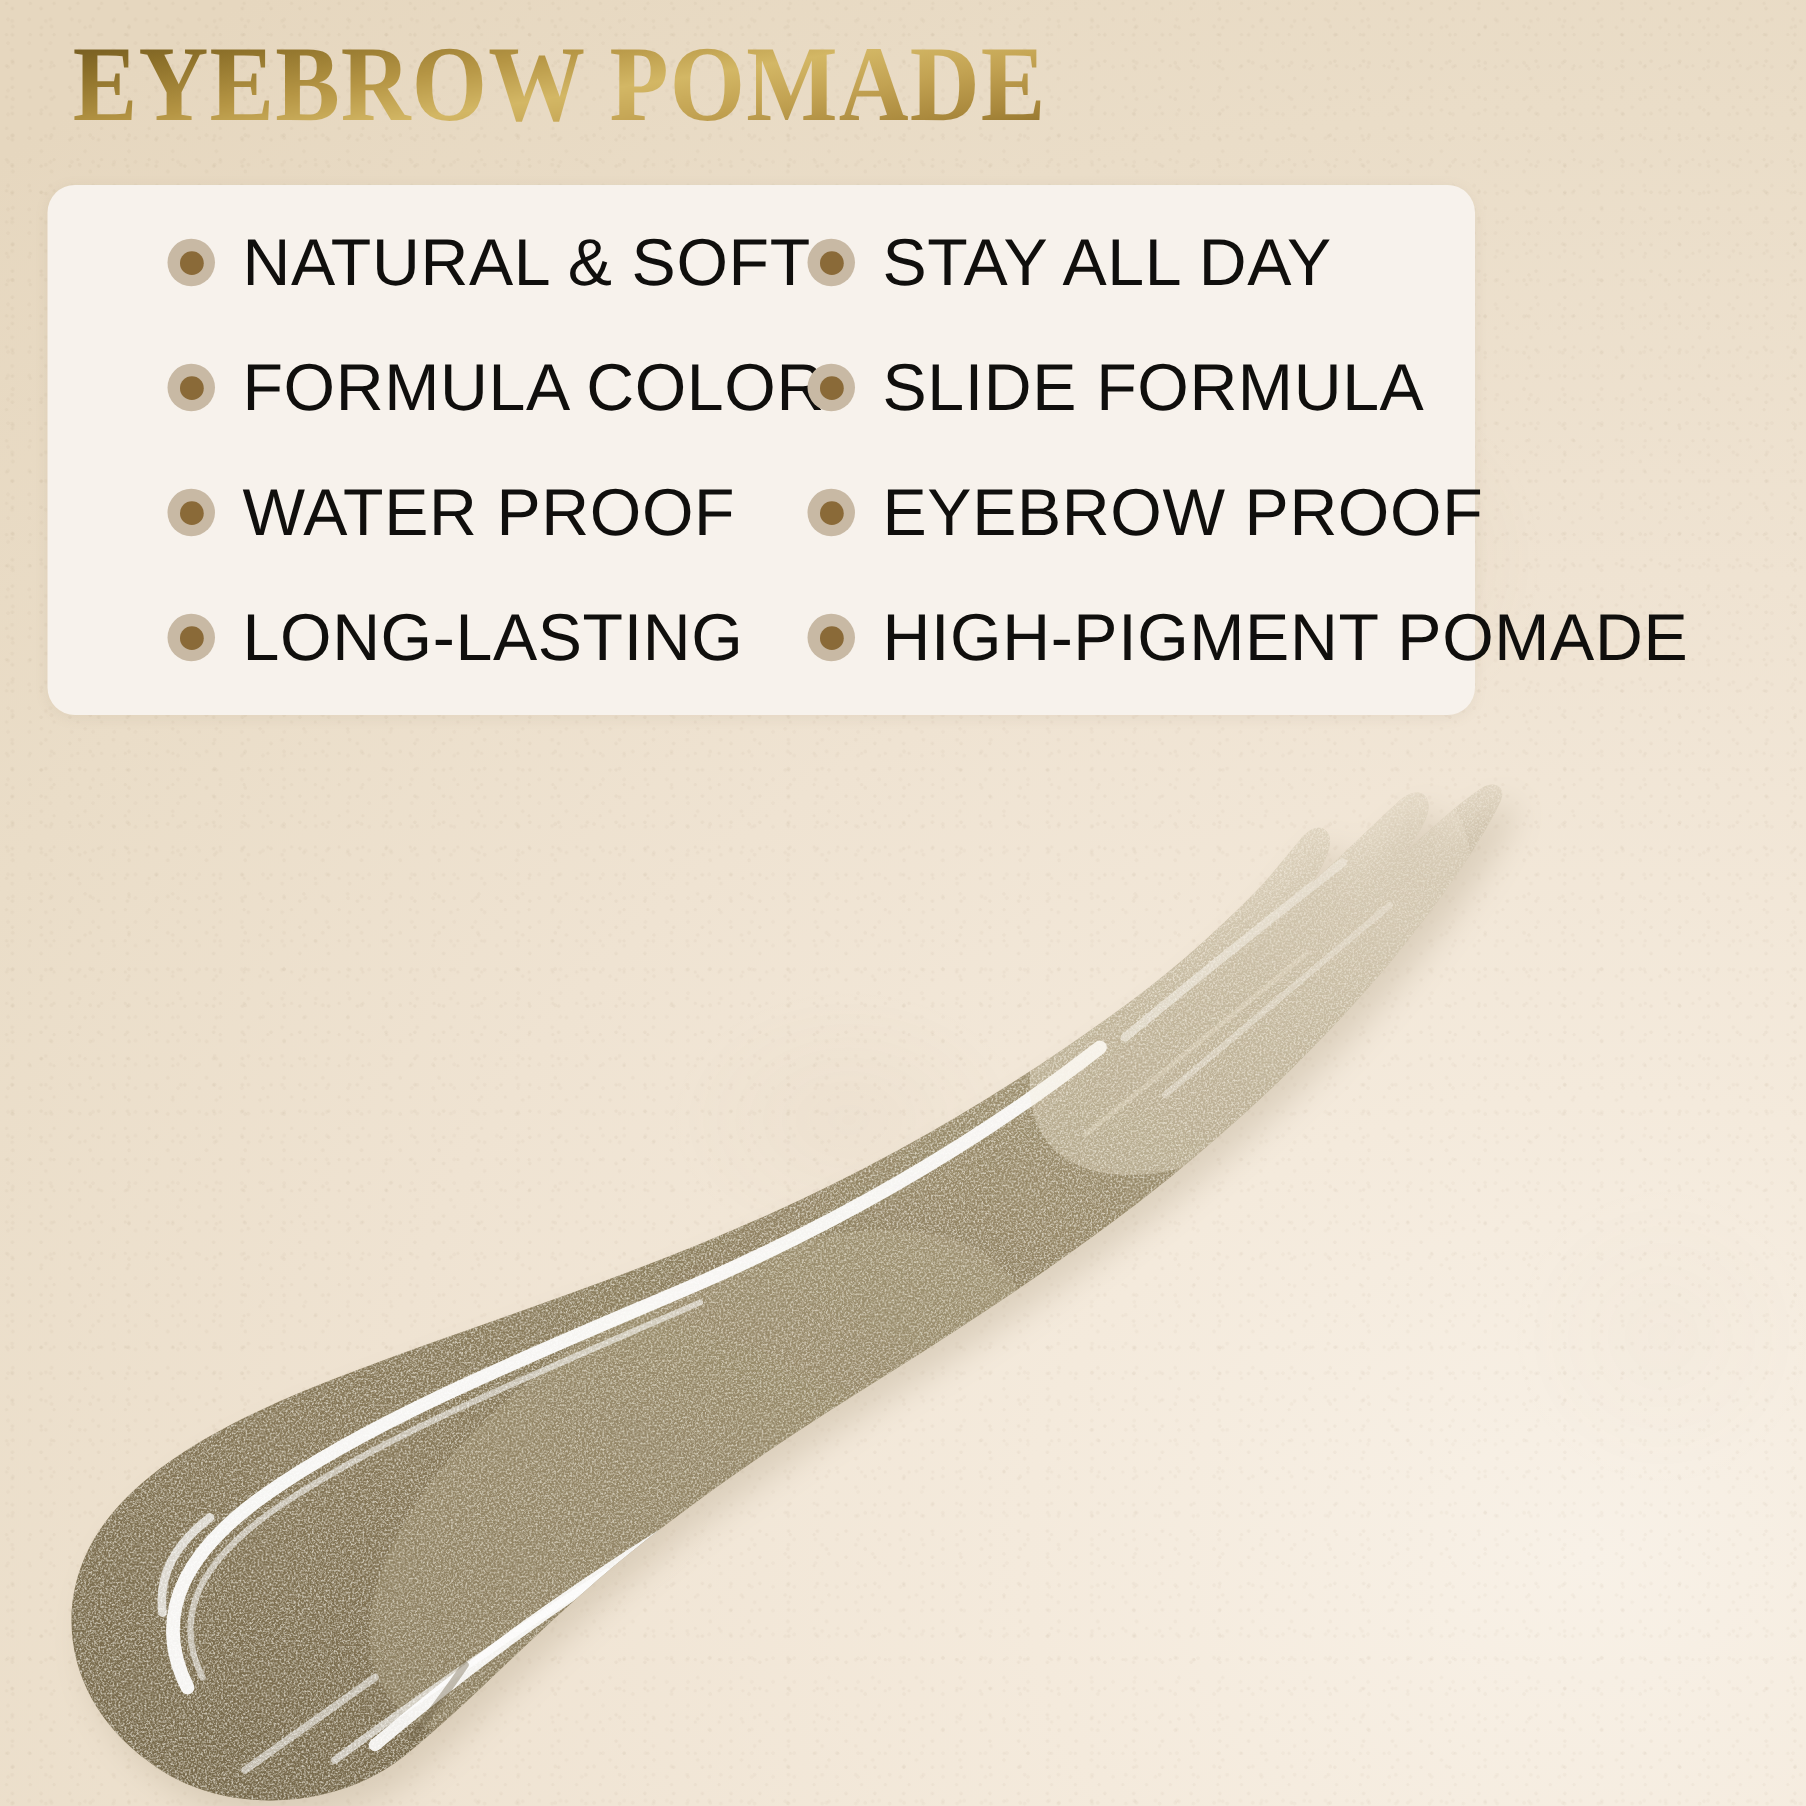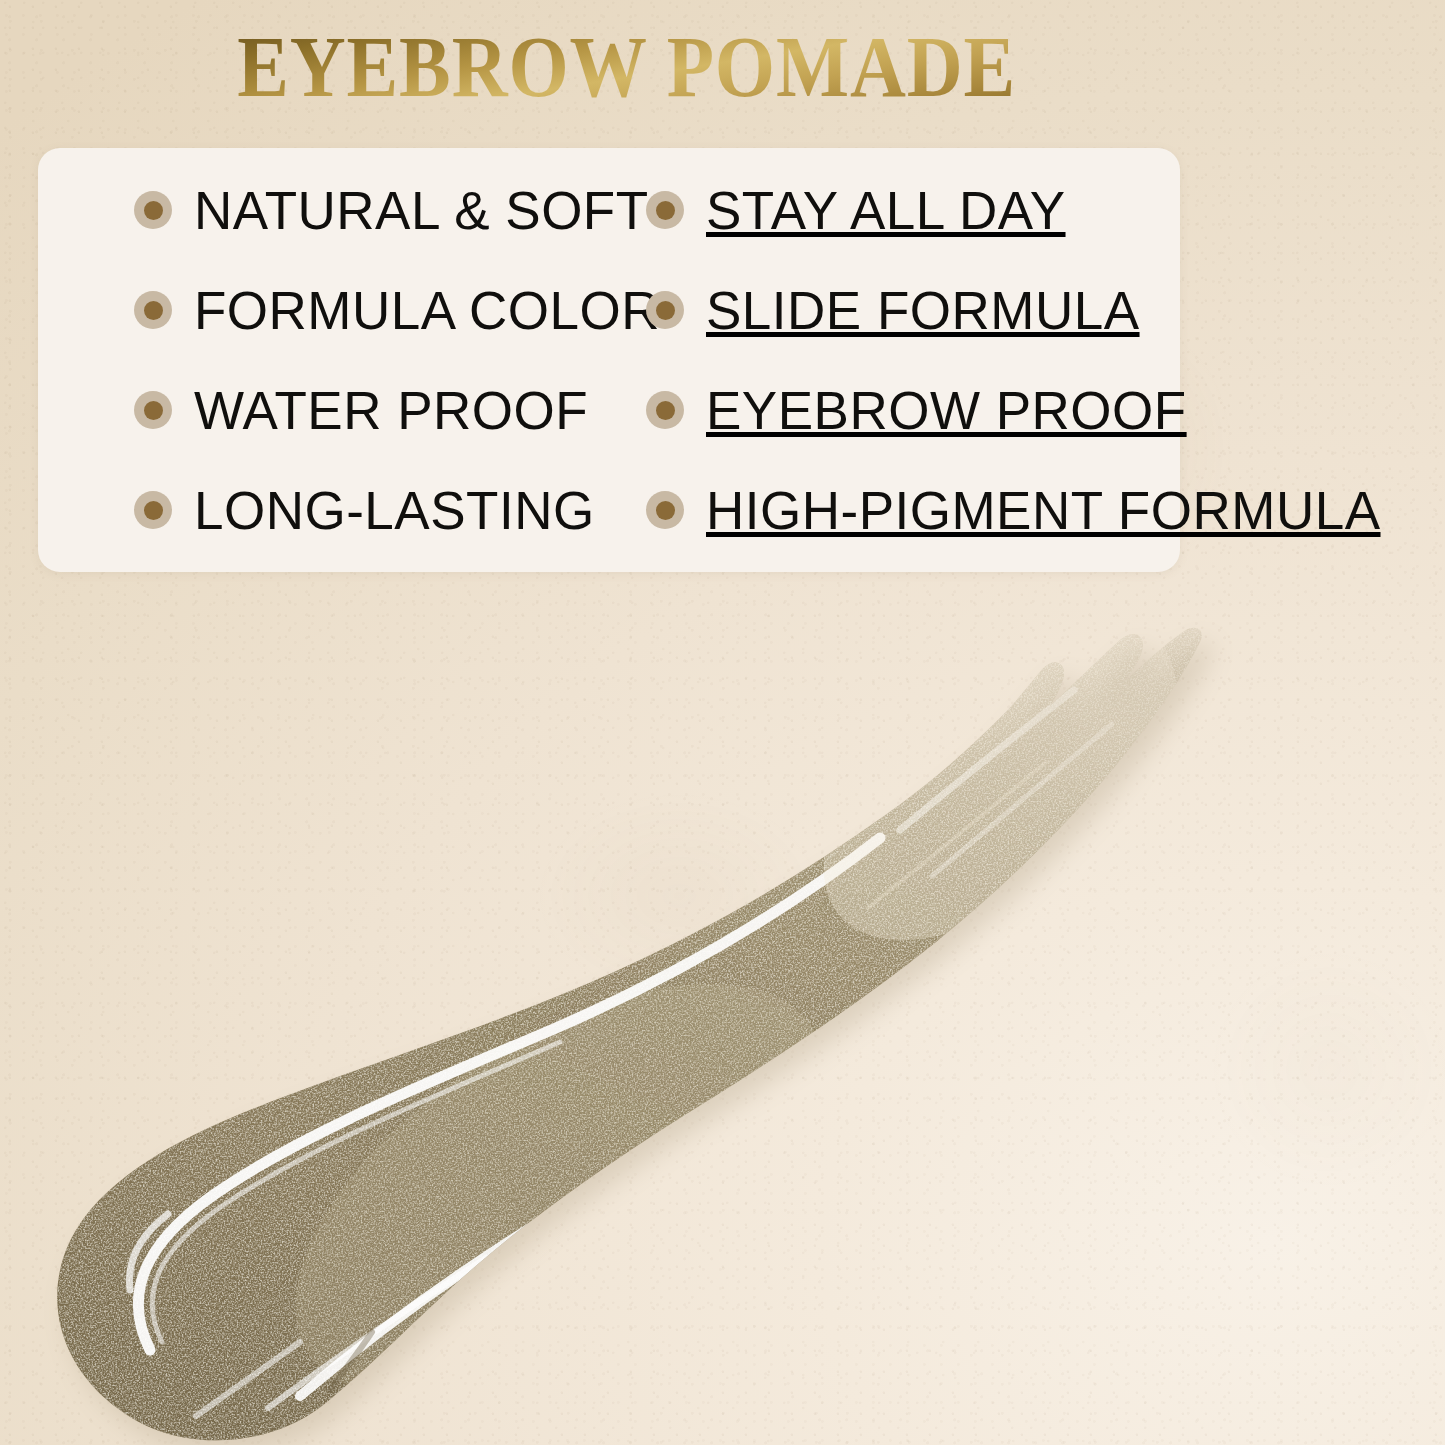--- a/index.html
+++ b/index.html
@@ -64,23 +64,22 @@
       radial-gradient(ellipse 220px 160px at 47% 62%, rgba(168,144,110,0.15), transparent 64%),
       radial-gradient(ellipse 150px 200px at 79% 31%, rgba(168,144,110,0.14), transparent 60%),
       radial-gradient(ellipse 260px 140px at 28% 84%, rgba(168,144,110,0.13), transparent 63%),
       radial-gradient(ellipse 190px 190px at 92% 74%, rgba(168,144,110,0.10), transparent 62%);
   }
 
   
   .title-wrap {
     position: absolute;
     top: 24px;
-    left: 0;
+    left: 15px;
     width: 1253px;
-    text-align: center;
   }
 
   .title {
     display: inline-block;
     margin: 0;
     font-family: "Liberation Serif", "DejaVu Serif", serif;
     font-weight: bold;
     font-size: 86px;
     line-height: 1.0;
     letter-spacing: 1px;
@@ -123,21 +122,21 @@
     box-sizing: border-box;
   }
 
   .feature-item {
     display: flex;
     align-items: center;
     gap: 22px;
   }
 
   .feature-item.col-left  { padding-left: 96px; }
-  .feature-item.col-right { padding-left: 18px; text-decoration: underline; }
+  .feature-item.col-right { padding-left: 18px; }
 
   
   .bullet {
     flex: 0 0 auto;
     width: 38px;
     height: 38px;
     border-radius: 50%;
     background: #C8B9A4;
     display: flex;
     align-items: center;
@@ -219,21 +218,21 @@
         <span class="bullet"></span>
         <span class="feature-label">EYEBROW PROOF</span>
       </div>
 
       <div class="feature-item col-left">
         <span class="bullet"></span>
         <span class="feature-label">LONG-LASTING</span>
       </div>
       <div class="feature-item col-right">
         <span class="bullet"></span>
-        <span class="feature-label">HIGH-PIGMENT FORMULA</span>
+        <span class="feature-label">HIGH-PIGMENT POMADE</span>
       </div>
 
     </div>
   </div>
 
   <div class="swatch-area">
     <svg class="swatch-svg" viewBox="0 0 1445 855" preserveAspectRatio="none">
       <defs>
 
         <linearGradient id="bodyGrad" x1="0.12" y1="0.92" x2="0.86" y2="0.06">

